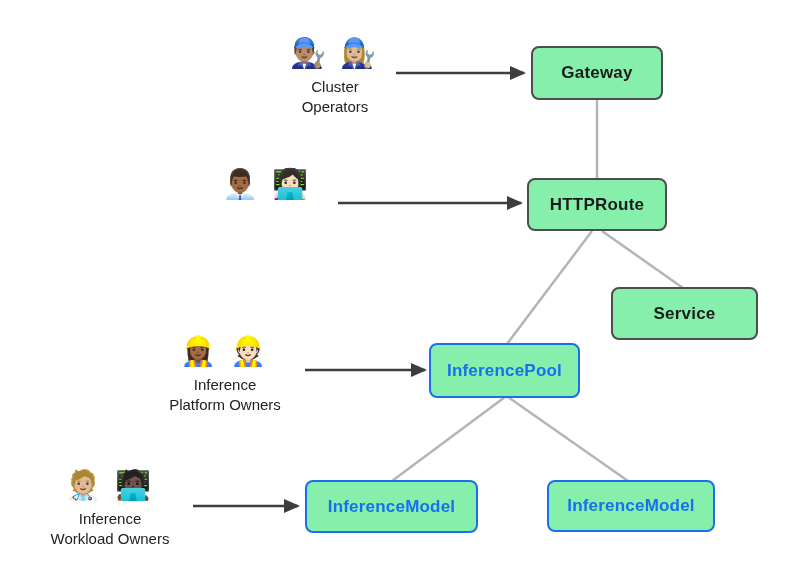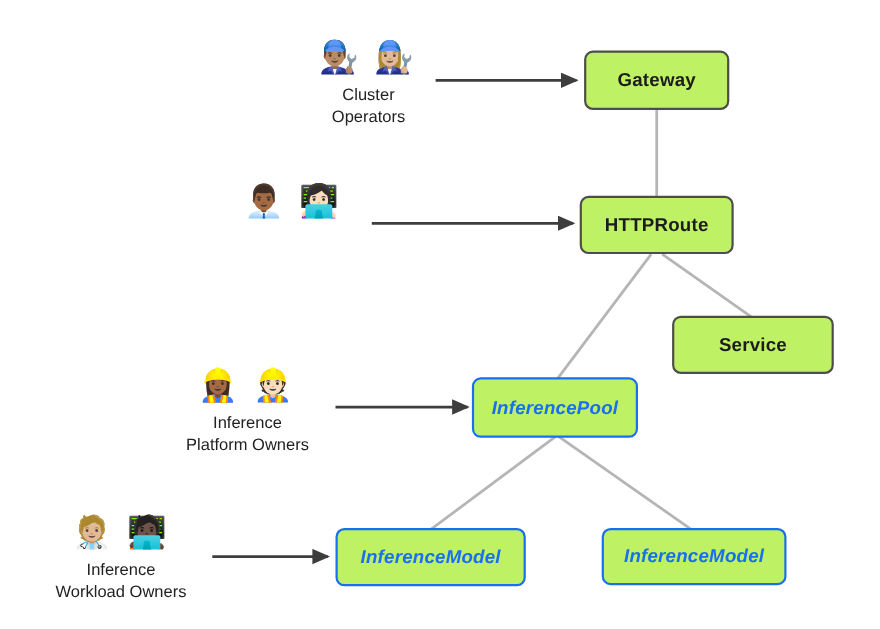--- a/index.html
+++ b/index.html
@@ -9,32 +9,32 @@
     background: #ffffff;
     font-family: "Liberation Sans", sans-serif;
     position: relative;
     overflow: hidden;
   }
   .canvas { position: absolute; left: 0; top: 0; width: 800px; height: 572px; }
   svg.edges { position: absolute; left: 0; top: 0; z-index: 1; }
   .node {
     position: absolute;
     z-index: 2;
-    background: #bef264;
+    background: #86efac;
     border-radius: 8px;
     box-sizing: border-box;
     display: flex;
     align-items: center;
     justify-content: center;
     font-weight: bold;
     font-size: 17px;
     letter-spacing: 0.2px;
   }
   .node.dark { border: 2.5px solid #4d4d4d; color: #1c1c1c; }
-  .node.blue { border: 2.5px solid #1a6ef0; color: #1a6ef0; font-style: italic; }
+  .node.blue { border: 2.5px solid #1a6ef0; color: #1a6ef0; }
   .actor {
     position: absolute;
     z-index: 2;
     text-align: center;
   }
   .actor .emojis {
     font-size: 29px;
     line-height: 38px;
     letter-spacing: 3px;
     white-space: nowrap;

